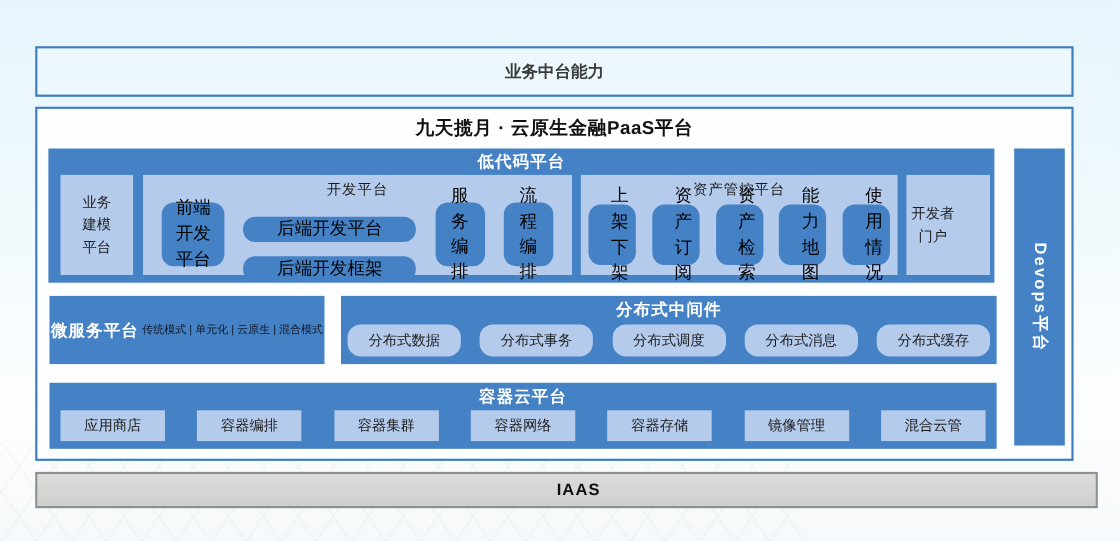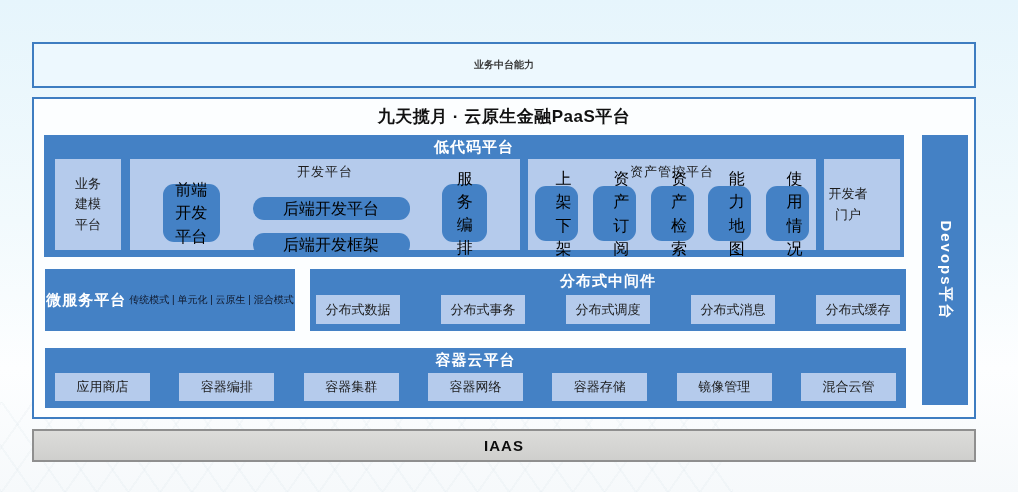--- a/index.html
+++ b/index.html
@@ -12,21 +12,21 @@
     position:absolute;left:0;bottom:0;width:72%;height:90px;pointer-events:none;
     background:
       repeating-linear-gradient(55deg, rgba(170,190,202,.14) 0 2px, transparent 2px 26px),
       repeating-linear-gradient(-55deg, rgba(170,190,202,.12) 0 2px, transparent 2px 26px);
     opacity:.55;
   }
   .banner{
     position:absolute;left:32px;top:42px;width:940px;height:42px;
     border:2px solid #3e7dc1;background:#edf8fe;
     display:flex;align-items:center;justify-content:center;
-    font-size:10px;font-weight:bold;color:#3a3a3a;
+    font-size:15px;font-weight:bold;color:#3a3a3a;
   }
   .main-box{
     position:absolute;left:32px;top:97px;width:940px;height:318px;
     border:2px solid #3e7dc1;background:#fcfeff;
   }
   .main-title{
     position:absolute;left:0;top:6px;width:100%;text-align:center;
     font-size:17px;font-weight:bold;color:#111;letter-spacing:.5px;
   }
   .dark{background:#4481c5;}
@@ -76,32 +76,32 @@
   .micro .title{font-size:15px;font-weight:bold;color:#fff;letter-spacing:1px;}
   .micro .subtitle{font-size:10px;color:#0f172a;white-space:nowrap;}
   
   .middleware{position:absolute;left:276px;top:170px;width:596px;height:62px;}
   .mw-row{position:absolute;left:6px;right:6px;top:26px;height:29px;
     display:flex;justify-content:space-between;}
   .chip-light{
     background:#b5cbec;color:#1c1c1c;font-size:13px;
     display:flex;align-items:center;justify-content:center;text-align:center;
   }
-  .chip-mw{width:84px;height:29px;}
+  .chip-mw{width:103px;height:29px;border-radius:12px;}
   
   .container-cloud{position:absolute;left:11px;top:249px;width:861px;height:60px;}
   .cc-row{position:absolute;left:10px;right:10px;top:25px;height:28px;
     display:flex;justify-content:space-between;}
   .chip-cc{width:95px;height:28px;}
   
   .iaas{
     position:absolute;left:32px;top:429px;width:940px;height:29px;
     border:2px solid #8f8f8f;background:linear-gradient(180deg,#dcdcda,#cfcfcd);
     display:flex;align-items:center;justify-content:center;
-    font-size:15px;font-weight:bold;color:#0d0d0d;letter-spacing:1px;
+    font-size:15px;font-weight:bold;color:#0d0d0d;letter-spacing:1px;padding-left:22px;
   }
 </style>
 </head>
 <body>
 
 <div class="bg-pattern"></div>
 
 <div class="banner">
   <span>业务中台能力</span>
 </div>
@@ -120,20 +120,23 @@
         <div class="group-title-dark">开发平台</div>
         <div class="dev-row">
           <div class="chip-dark chip-frontend dark">前端开发平台</div>
           <div class="backend-col">
             <div class="chip-dark dark">后端开发平台</div>
             <div class="chip-dark dark">后端开发框架</div>
           </div>
           <div class="chip-dark chip-orch dark">
             <span>服务编排</span>
           </div>
+          <div class="chip-dark chip-orch dark">
+            <span>流程编排</span>
+          </div>
         </div>
       </div>
 
       <div class="asset-group light">
         <div class="group-title-dark">资产管控平台</div>
         <div class="asset-row">
           <div class="chip-dark chip-asset dark">
               <span>上架下架</span>
             </div>
           <div class="chip-dark chip-asset dark">

